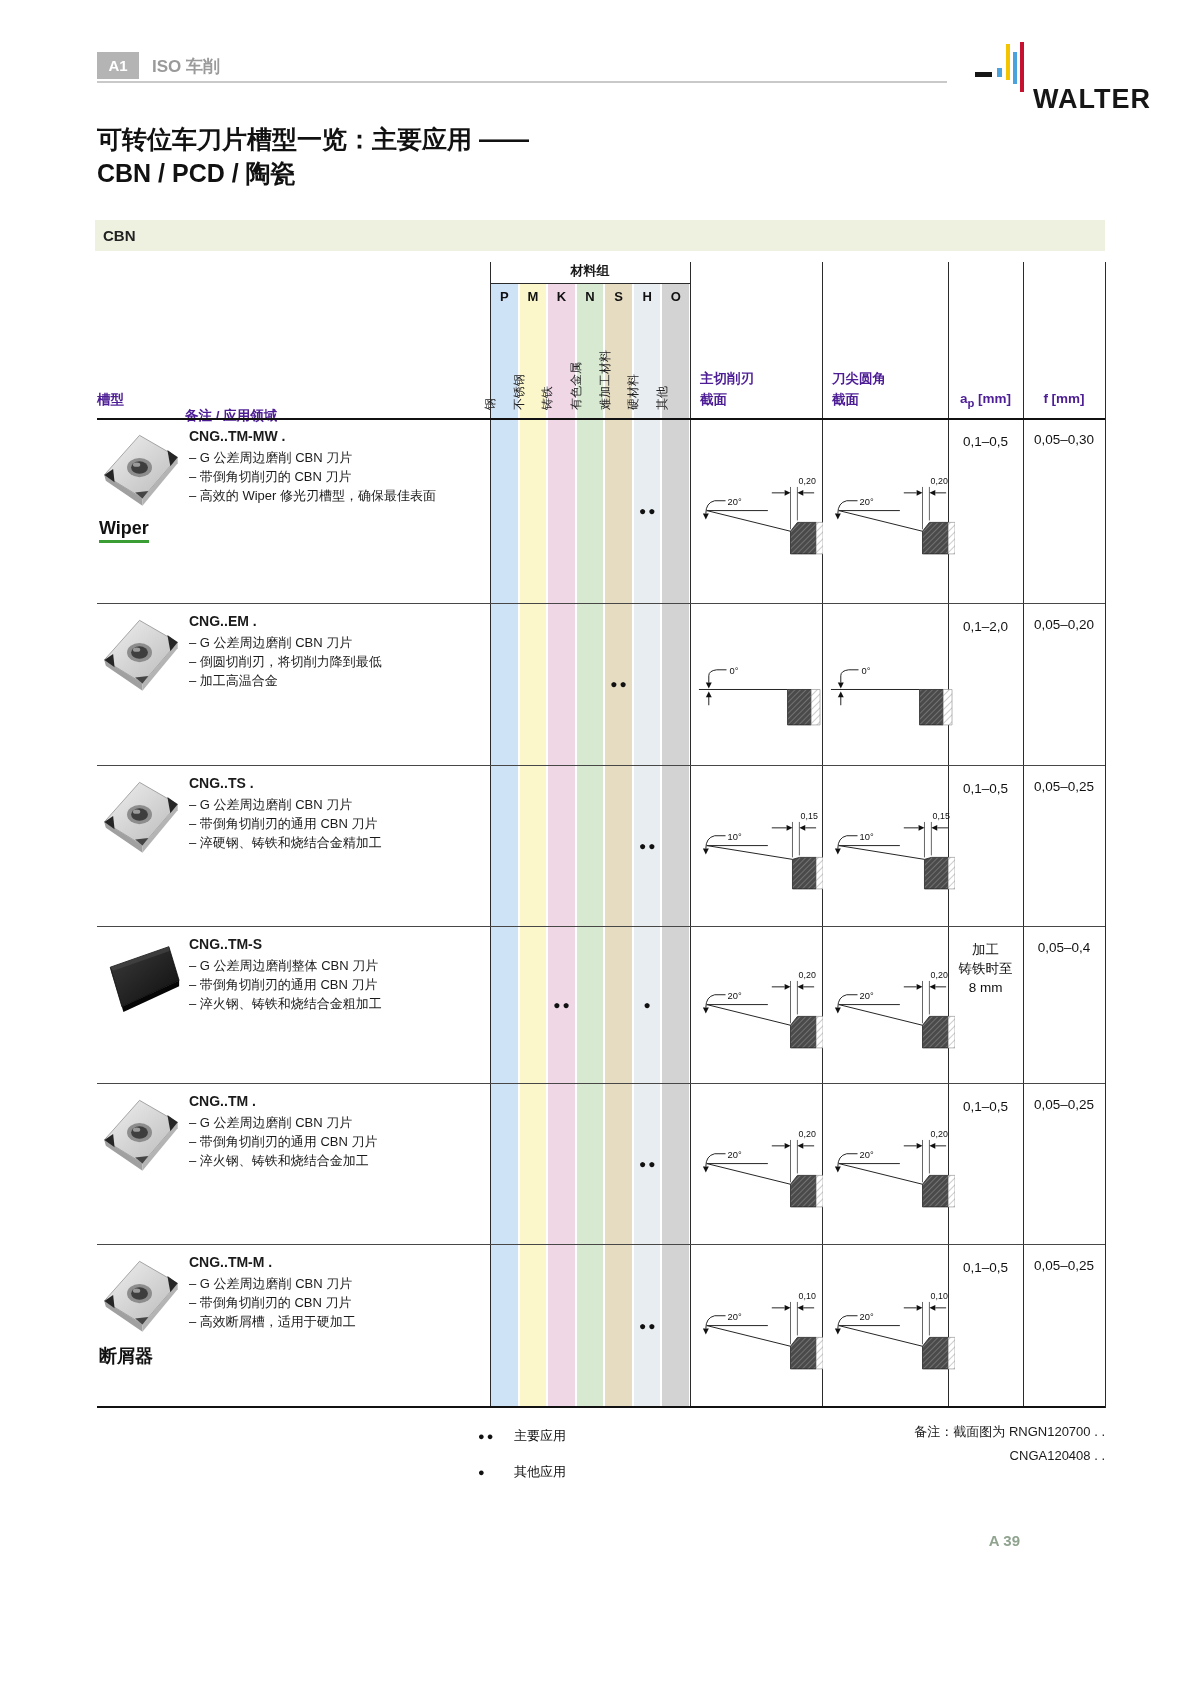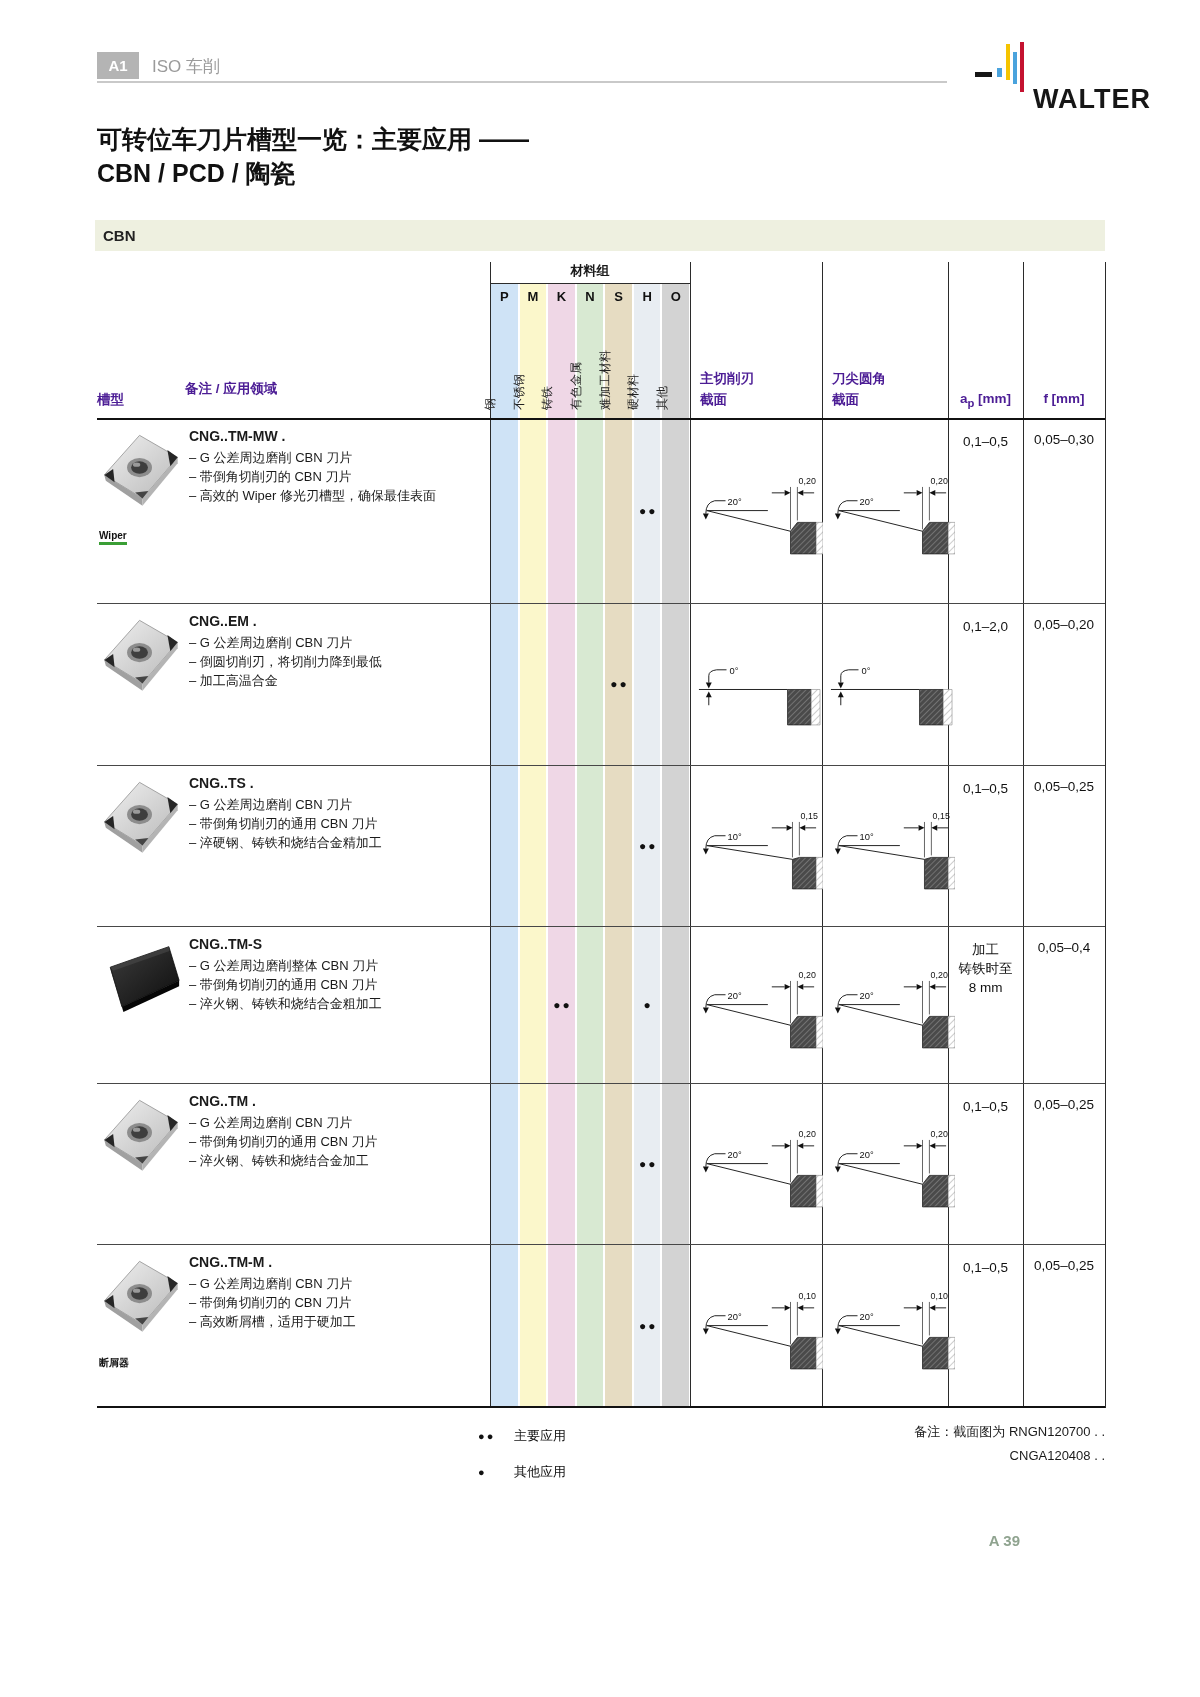--- a/index.html
+++ b/index.html
@@ -2,21 +2,21 @@
 <html><head>
 <meta charset="utf-8">
 <style>
   html,body{margin:0;padding:0;background:#e8e8e8;}
   .page{position:relative;width:1200px;height:1697px;background:#ffffff;margin:0 auto;
         font-family:"Liberation Sans","DejaVu Sans",sans-serif;color:#1a1a1a;overflow:hidden;}
   .abs{position:absolute;}
   
   .badge{left:97px;top:52px;width:42px;height:27px;background:#b4b4b4;color:#fff;
          font-weight:bold;font-size:15px;text-align:center;line-height:27px;}
-  .sect{left:152px;top:55px;font-size:17px;font-weight:normal;color:#9a9a9a;}
+  .sect{left:152px;top:55px;font-size:17px;font-weight:bold;color:#9a9a9a;}
   .hrule{left:97px;top:81px;width:850px;height:2px;background:#c9c9c9;}
   .logo{left:975px;top:42px;width:220px;height:52px;}
   .logo .b{position:absolute;}
   .logo-text{position:absolute;left:58px;top:10px;font-size:27px;font-weight:bold;
              letter-spacing:1px;color:#161616;margin-top:32px;}
   
   .title{left:97px;top:122px;font-size:25px;font-weight:bold;line-height:34px;color:#111;}
   
   .catbar{left:95px;top:220px;width:1010px;height:31px;background:#eef0e0;}
   .catbar span{display:inline-block;margin:7px 0 0 8px;font-size:15px;font-weight:bold;color:#222;}
@@ -30,21 +30,21 @@
   .mg-line{position:absolute;left:393px;top:21px;width:200px;height:1px;background:#2b2b2b;}
   .strip{position:absolute;top:22px;}
   .mletter{position:absolute;top:22px;height:25px;line-height:25px;text-align:center;
            font-size:13px;font-weight:bold;color:#111;}
   .vlabel{position:absolute;height:14px;line-height:14px;font-size:12px;color:#222;
           white-space:nowrap;transform:rotate(-90deg);transform-origin:0 100%;}
   .chead{position:absolute;font-size:13.5px;font-weight:bold;color:#4c1d95;}
   .chead .l2{margin-top:3px;}
   .row{position:absolute;left:0;width:1008px;}
   .insert{position:absolute;left:0;top:8px;width:88px;height:92px;}
-  .insert-label{position:absolute;left:2px;top:112px;font-size:10px;font-weight:bold;color:#111;}
+  .insert-label{position:absolute;left:2px;top:100px;font-size:18px;font-weight:bold;color:#111;}
   .insert-label.wiper{border-bottom:3px solid #3a9e35;padding-bottom:1px;}
   .notes{position:absolute;left:92px;top:10px;width:296px;}
   .row-title{font-size:14px;font-weight:bold;margin-bottom:4px;}
   .bullet{font-size:13px;line-height:19px;}
   .dots{position:absolute;top:50%;transform:translate(-50%,-50%);font-size:12px;
         letter-spacing:2px;color:#111;white-space:nowrap;}
   .diag{position:absolute;top:50%;transform:translateY(-44%);}
   .d1{left:598px;}
   .d2{left:730px;}
   .val{position:absolute;top:14px;font-size:13.5px;text-align:center;color:#111;}
@@ -133,21 +133,21 @@
         <div class="vlabel" style="left: 514.6px; top: 134px;">难加工材料</div>
         <div class="strip" style="left: 536.9px; width: 26.6px; height: 1124px; background: rgb(232, 237, 242);"></div>
         <div class="mletter" style="left: 535.9px; width: 28.6px;">H</div>
         <div class="vlabel" style="left: 543.1px; top: 134px;">硬材料</div>
         <div class="strip" style="left: 565.4px; width: 26.6px; height: 1124px; background: rgb(211, 211, 211);"></div>
         <div class="mletter" style="left: 564.4px; width: 28.6px;">O</div>
         <div class="vlabel" style="left: 571.7px; top: 134px;">其他</div>
       </div>
 
     <div class="chead" style="left:0;top:129px">槽型</div>
-    <div class="chead" style="left:88px;top:118px">备注 / 应用领域</div>
+    <div class="chead" style="left:88px;top:145px">备注 / 应用领域</div>
     <div class="chead" style="left:603px;top:108px">
       <div>主切削刃</div>
       <div class="l2">截面</div>
     </div>
     <div class="chead" style="left:735px;top:108px">
       <div>刀尖圆角</div>
       <div class="l2">截面</div>
     </div>
     <div class="chead" style="left:851px;top:129px;width:75px;text-align:center"><span>a</span><sub>p</sub><span> [mm]</span></div>
     <div class="chead" style="left:926px;top:129px;width:82px;text-align:center">f [mm]</div>

